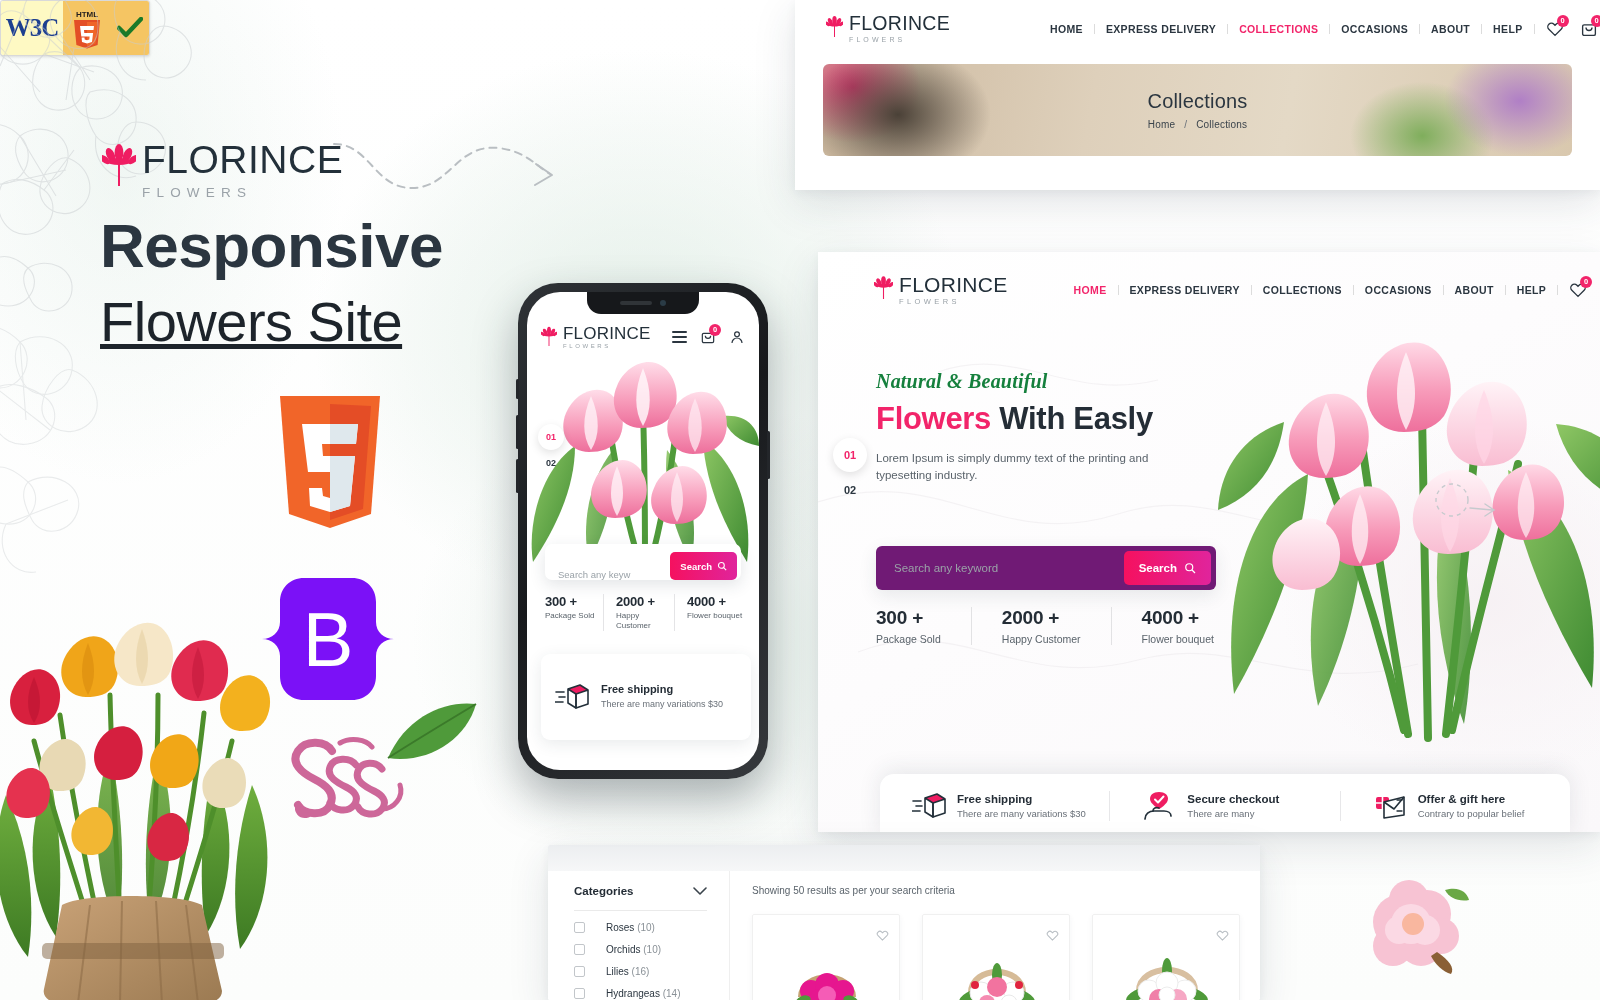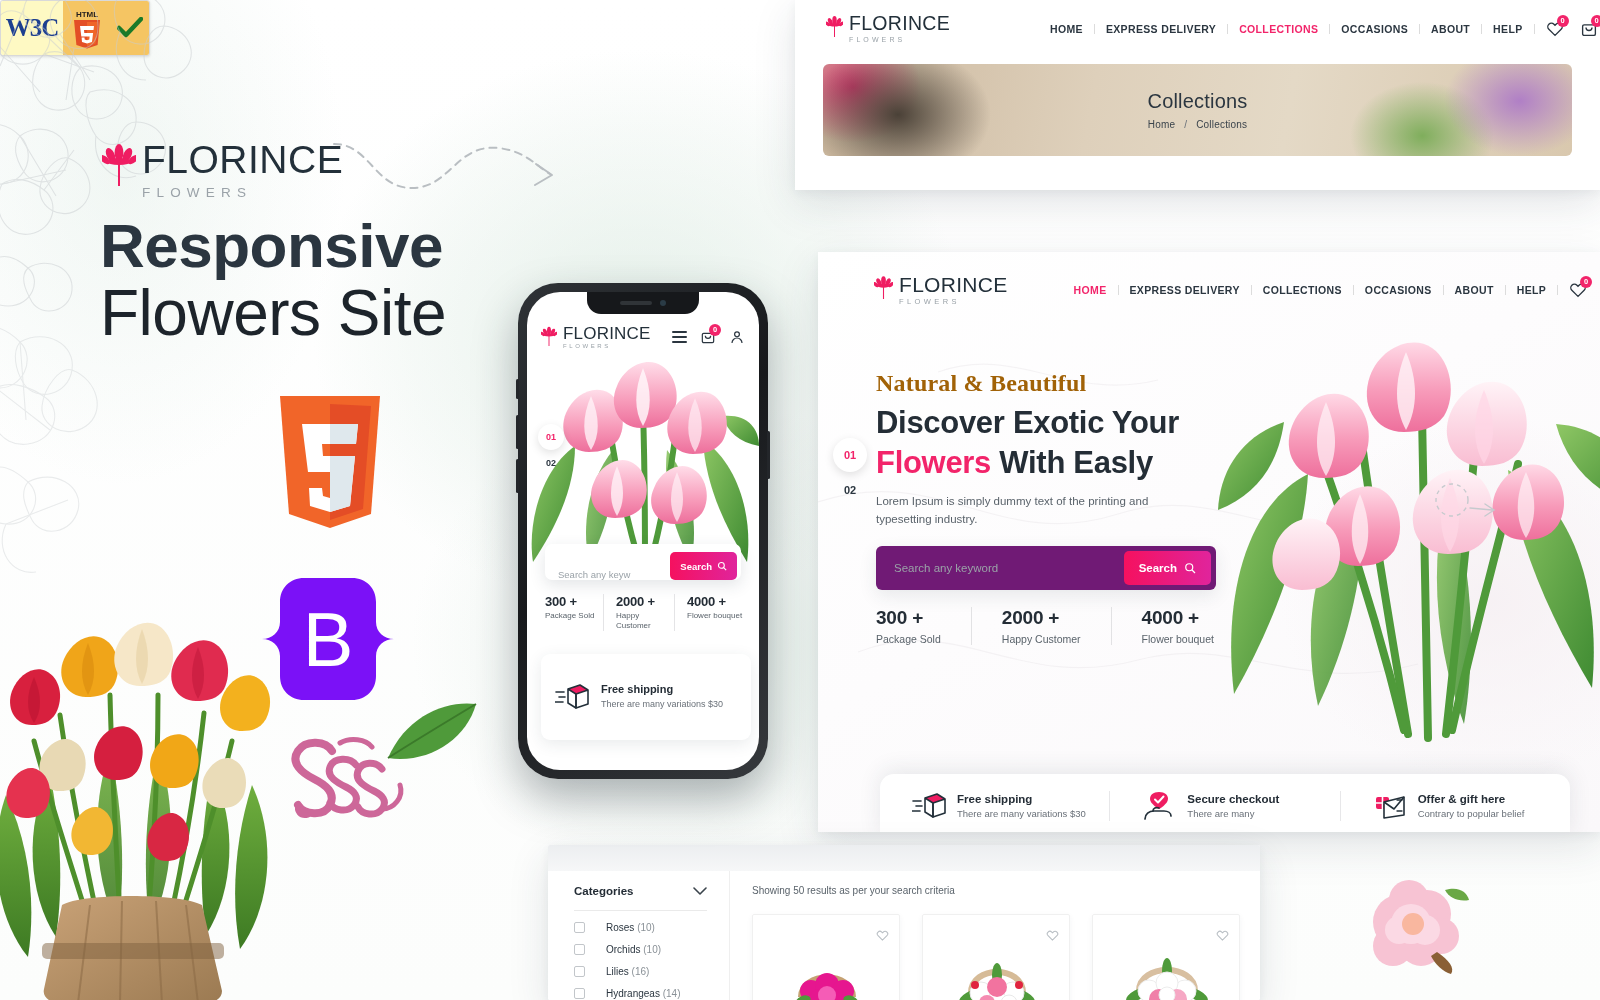--- a/index.html
+++ b/index.html
@@ -35,22 +35,22 @@
   }
   .brand-sub {
     font-size: 13.5px; letter-spacing: 6.2px; color: #9aa2a8; margin-top: 6px; font-weight: 400;
   }
 
   .headline1 {
     position: absolute; left: 100px; top: 214px;
     font-size: 62px; font-weight: 700; color: #2b3640; letter-spacing: -.5px; line-height: 1.02;
   }
   .headline2 {
-    position: absolute; left: 100px; top: 281px;
-    font-size: 64px; font-weight: 400; color: #1d242b; letter-spacing: -.5px; line-height: 1.02;
+    position: absolute; left: 100px; top: 293px;
+    font-size: 56px; font-weight: 400; color: #1d242b; letter-spacing: -.5px; line-height: 1.02; text-decoration: underline;
   }
 
   
   .badge { position: absolute; }
   .html5-badge { left: 272px; top: 396px; width: 116px; height: 150px; }
   .bs-badge   { left: 262px; top: 578px; width: 132px; height: 122px; }
   .sass-badge { left: 282px; top: 735px; width: 128px; height: 86px; }
   .w3c-badge  { left: 292px; top: 870px; width: 150px; height: 56px;
     background: #ffffff; border: 1px solid #d9d9d9; border-radius: 3px;
     display: flex; align-items: center; box-shadow: 0 1px 3px rgba(0,0,0,.12); overflow:hidden; }
@@ -131,22 +131,22 @@
   .hero-dot-active {
     width: 34px; height: 34px; border-radius: 50%; background: #fff;
     box-shadow: 0 3px 10px rgba(0,0,0,.12);
     display: flex; align-items: center; justify-content: center;
     font-size: 11px; font-weight: 700; color: #f2246a; margin: 0 auto;
   }
   .hero-dot { margin-top: 12px; font-size: 11px; font-weight: 700; color: #2b3640; }
 
   .hero-copy { position: absolute; left: 58px; top: 118px; width: 380px; }
   .hero-script {
-    font-family: "Liberation Serif", serif; font-weight: 700;
-    font-size: 24px; color: #a16207; letter-spacing: .2px;
+    font-family: "Liberation Serif", serif; font-style: italic; font-weight: 700;
+    font-size: 20px; color: #15803d; letter-spacing: .2px;
   }
   .hero-h1 { margin-top: 6px; font-size: 31px; line-height: 1.28; font-weight: 700; color: #242d36; letter-spacing: -.3px; }
   .hero-h1 .accent { color: #f2246a; }
   .hero-p { margin-top: 11px; font-size: 11.5px; line-height: 1.55; color: #5a636b; width: 300px; }
 
   .hero-search {
     position: absolute; left: 58px; top: 294px; width: 340px; height: 44px;
     background: #701a75; border-radius: 6px; box-shadow: 0 6px 18px rgba(40,55,70,.10);
     display: flex; align-items: center; padding: 0 5px 0 18px;
   }
@@ -659,21 +659,20 @@
     </svg>
 
     <div class="hero-dots">
       <div class="hero-dot-active">01</div>
       <div class="hero-dot">02</div>
     </div>
 
     <div class="hero-copy">
       <div class="hero-script">Natural &amp; Beautiful</div>
       <div class="hero-h1">
-        <div>Discover Exotic Your</div>
         <div><span class="accent">Flowers</span><span> With Easly</span></div>
       </div>
       <p class="hero-p">Lorem Ipsum is simply dummy text of the printing and typesetting industry.</p>
     </div>
 
     <svg style="position:absolute; left:612px; top:228px; width:70px; height:42px;" viewBox="0 0 70 42">
       <circle cx="22" cy="20" r="16" fill="none" stroke="#c6cace" stroke-width="1.4" stroke-dasharray="4 4"></circle>
       <path d="M40 28 L62 30 M55 24 L64 30 L55 36" fill="none" stroke="#c6cace" stroke-width="1.4" stroke-linecap="round"></path>
     </svg>
 

